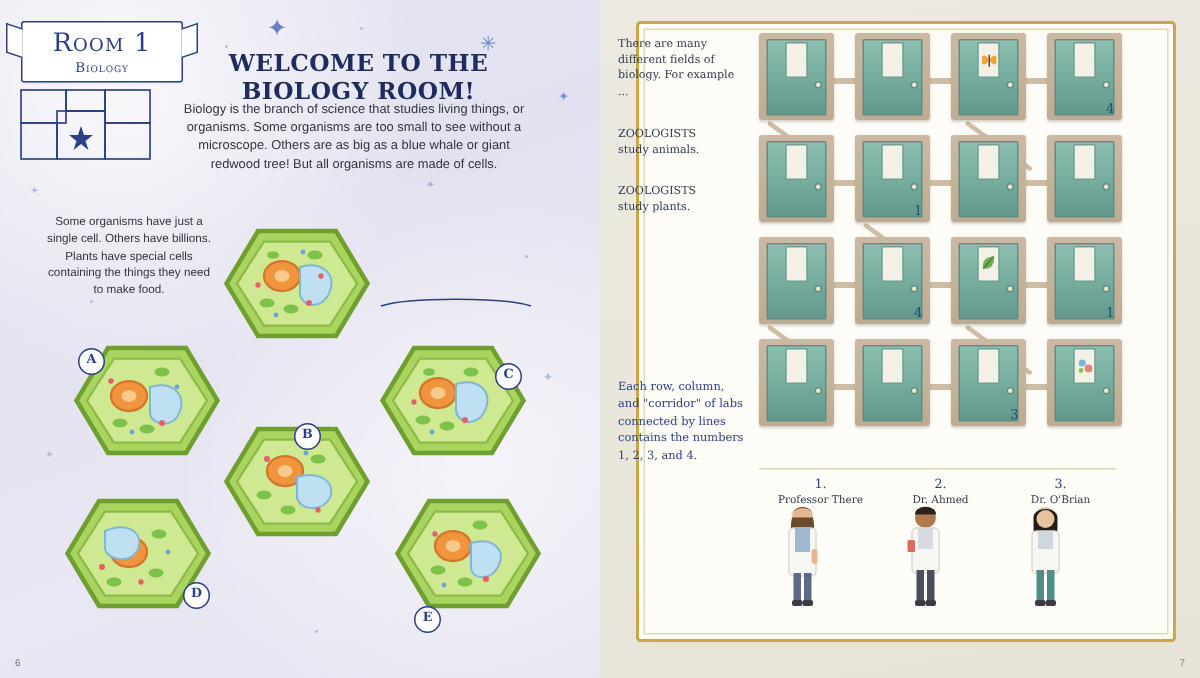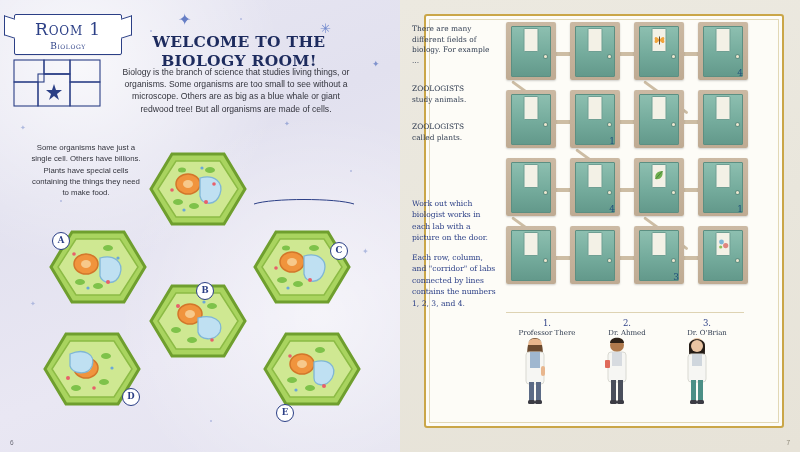--- a/index.html
+++ b/index.html
@@ -521,25 +521,24 @@
       <p>There are many different fields of biology. For example ...</p>
     </div>
 
     <div class="panel-text" style="top:84px;">
       <p><span>ZOOLOGISTS</span><br>
       <span>study animals.</span></p>
     </div>
 
     <div class="panel-text" style="top:122px;">
       <p><span>ZOOLOGISTS</span><br>
-      <span>called plants.</span></p>
+      <span>study plants.</span></p>
     </div>
 
 
-    <div class="panel-hand" style="top:198px;">Work out which biologist works in each lab with a picture on the door.</div>
     <div class="panel-hand" style="top:252px;">Each row, column, and "corridor" of labs connected by lines contains the numbers 1, 2, 3, and 4.</div>
 
     <div class="doors">
 
       <div class="corridor" style="left:48px; top:30px; width:18px;"></div>
       <div class="corridor" style="left:112px; top:30px; width:18px;"></div>
       <div class="corridor" style="left:176px; top:30px; width:18px;"></div>
       <div class="corridor" style="left:48px; top:98px; width:18px;"></div>
       <div class="corridor" style="left:112px; top:98px; width:18px;"></div>
       <div class="corridor" style="left:176px; top:98px; width:18px;"></div>

